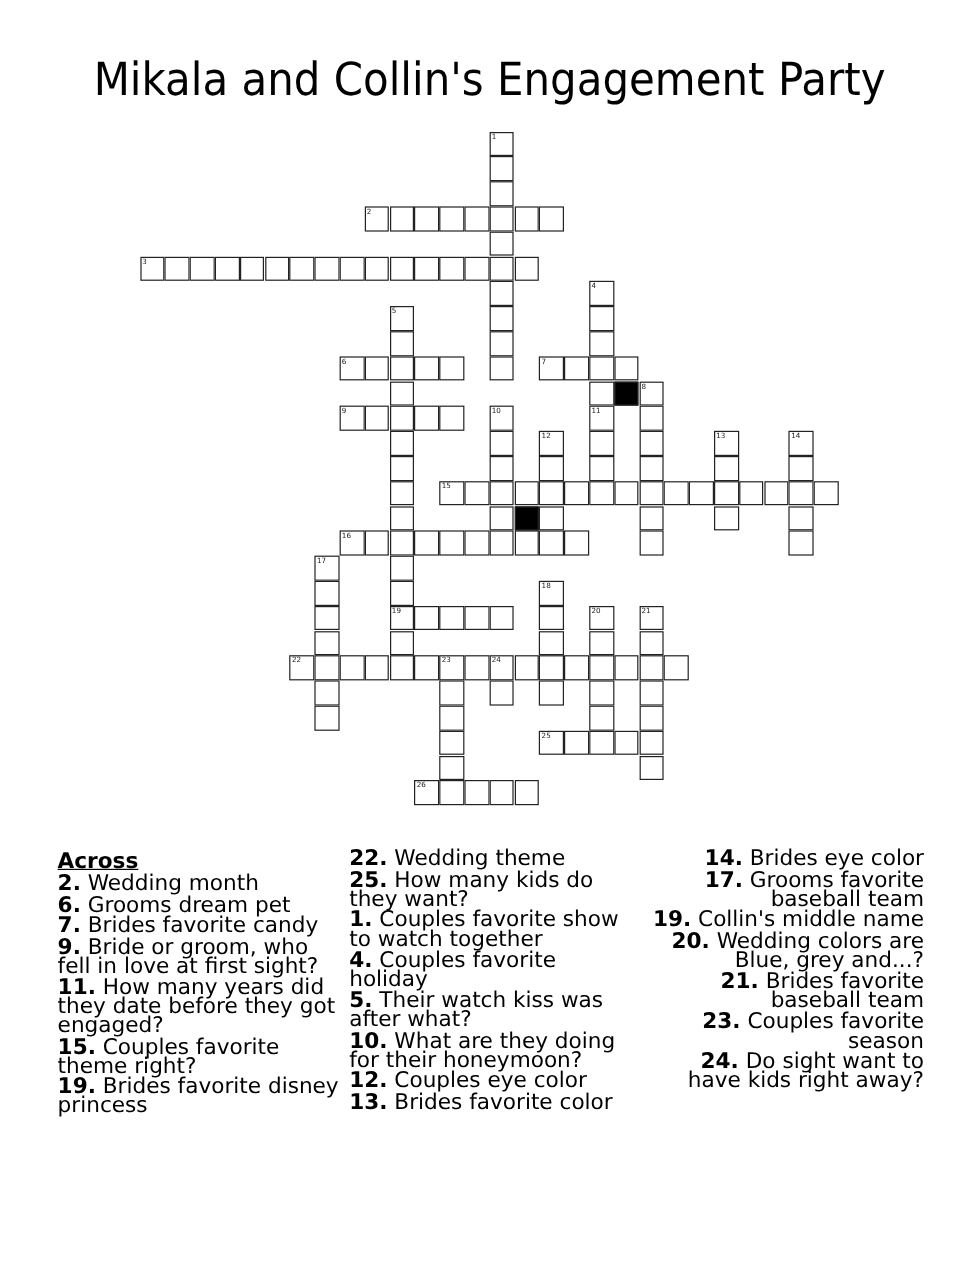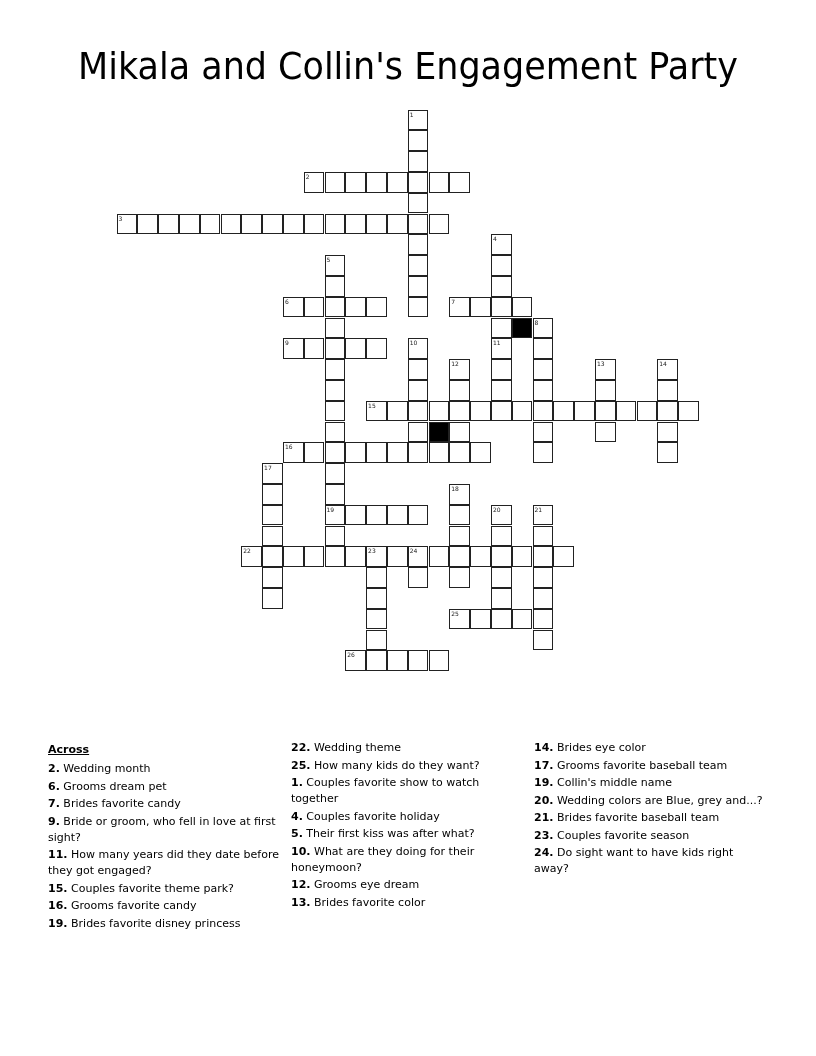--- a/index.html
+++ b/index.html
@@ -2,21 +2,21 @@
 <html><head>
 <meta charset="utf-8">
 <style>
   html, body { margin: 0; padding: 0; background: #ffffff; }
   body { width: 816px; height: 1056px; position: relative; overflow: hidden; font-family: "DejaVu Sans", sans-serif; color: #000; }
   #title { position: absolute; left: 0; top: 40px; width: 816px; text-align: center; font-size: 38px; line-height: 52px; font-family: "DejaVu Sans", sans-serif; letter-spacing: 0px; transform: scaleX(0.92); transform-origin: center; }
   #grid { position: absolute; left: 0; top: 0; width: 816px; height: 700px; }
   .cell { position: absolute; width: 20.8px; height: 20.8px; box-sizing: border-box; border: 1px solid #222; background: #fff; margin-left: -0.5px; margin-top: -0.5px; }
   .cell.black { background: #000; }
   .num { position: absolute; left: 1px; top: 0px; font-size: 6px; line-height: 7px; color: #222; font-family: "DejaVu Sans", sans-serif; }
-  .col { position: absolute; top: 740px; width: 236px; font-size: 11px; line-height: 16px; }
+  .col { position: absolute; top: 708px; width: 236px; font-size: 18px; line-height: 16px; }
   .heading { font-weight: bold; text-decoration: underline; margin-bottom: 3px; margin-top: 2px; }
   .clue { margin-bottom: 1.5px; }
   .clue .n { font-weight: bold; }
 </style>
 </head>
 <body>
 
 <div id="title">Mikala and Collin's Engagement Party</div>
 
 <div id="grid">
@@ -240,37 +240,36 @@
     <div class="cell black" style="left: 429px; top: 422px;"></div>
   </div>
 
 <div class="col" id="col1" style="left:48px;">
   <div class="heading">Across</div>
   <div class="clue"><span class="n">2.</span> <span>Wedding month</span></div>
   <div class="clue"><span class="n">6.</span> <span>Grooms dream pet</span></div>
   <div class="clue"><span class="n">7.</span> <span>Brides favorite candy</span></div>
   <div class="clue"><span class="n">9.</span> <span>Bride or groom, who fell in love at first sight?</span></div>
   <div class="clue"><span class="n">11.</span> <span>How many years did they date before they got engaged?</span></div>
-  <div class="clue"><span class="n">15.</span> <span>Couples favorite theme park?</span></div>
-  <div class="clue"><span class="n">16.</span> <span>Grooms favorite candy</span></div>
+  <div class="clue"><span class="n">15.</span> <span>Couples favorite theme right?</span></div>
   <div class="clue"><span class="n">19.</span> <span>Brides favorite disney princess</span></div>
 </div>
 
 <div class="col" id="col2" style="left:291px;">
   <div class="clue"><span class="n">22.</span> <span>Wedding theme</span></div>
   <div class="clue"><span class="n">25.</span> <span>How many kids do they want?</span></div>
   <div class="clue"><span class="n">1.</span> <span>Couples favorite show to watch together</span></div>
   <div class="clue"><span class="n">4.</span> <span>Couples favorite holiday</span></div>
-  <div class="clue"><span class="n">5.</span> <span>Their first kiss was after what?</span></div>
+  <div class="clue"><span class="n">5.</span> <span>Their watch kiss was after what?</span></div>
   <div class="clue"><span class="n">10.</span> <span>What are they doing for their honeymoon?</span></div>
-  <div class="clue"><span class="n">12.</span> <span>Grooms eye dream</span></div>
+  <div class="clue"><span class="n">12.</span> <span>Couples eye color</span></div>
   <div class="clue"><span class="n">13.</span> <span>Brides favorite color</span></div>
 </div>
 
-<div class="col" id="col3" style="left:534px;">
+<div class="col" id="col3" style="left:534px;text-align:right;">
   <div class="clue"><span class="n">14.</span> <span>Brides eye color</span></div>
   <div class="clue"><span class="n">17.</span> <span>Grooms favorite baseball team</span></div>
   <div class="clue"><span class="n">19.</span> <span>Collin's middle name</span></div>
   <div class="clue"><span class="n">20.</span> <span>Wedding colors are Blue, grey and...?</span></div>
   <div class="clue"><span class="n">21.</span> <span>Brides favorite baseball team</span></div>
   <div class="clue"><span class="n">23.</span> <span>Couples favorite season</span></div>
   <div class="clue"><span class="n">24.</span> <span>Do sight want to have kids right away?</span></div>
 </div>
 
 </body></html>

